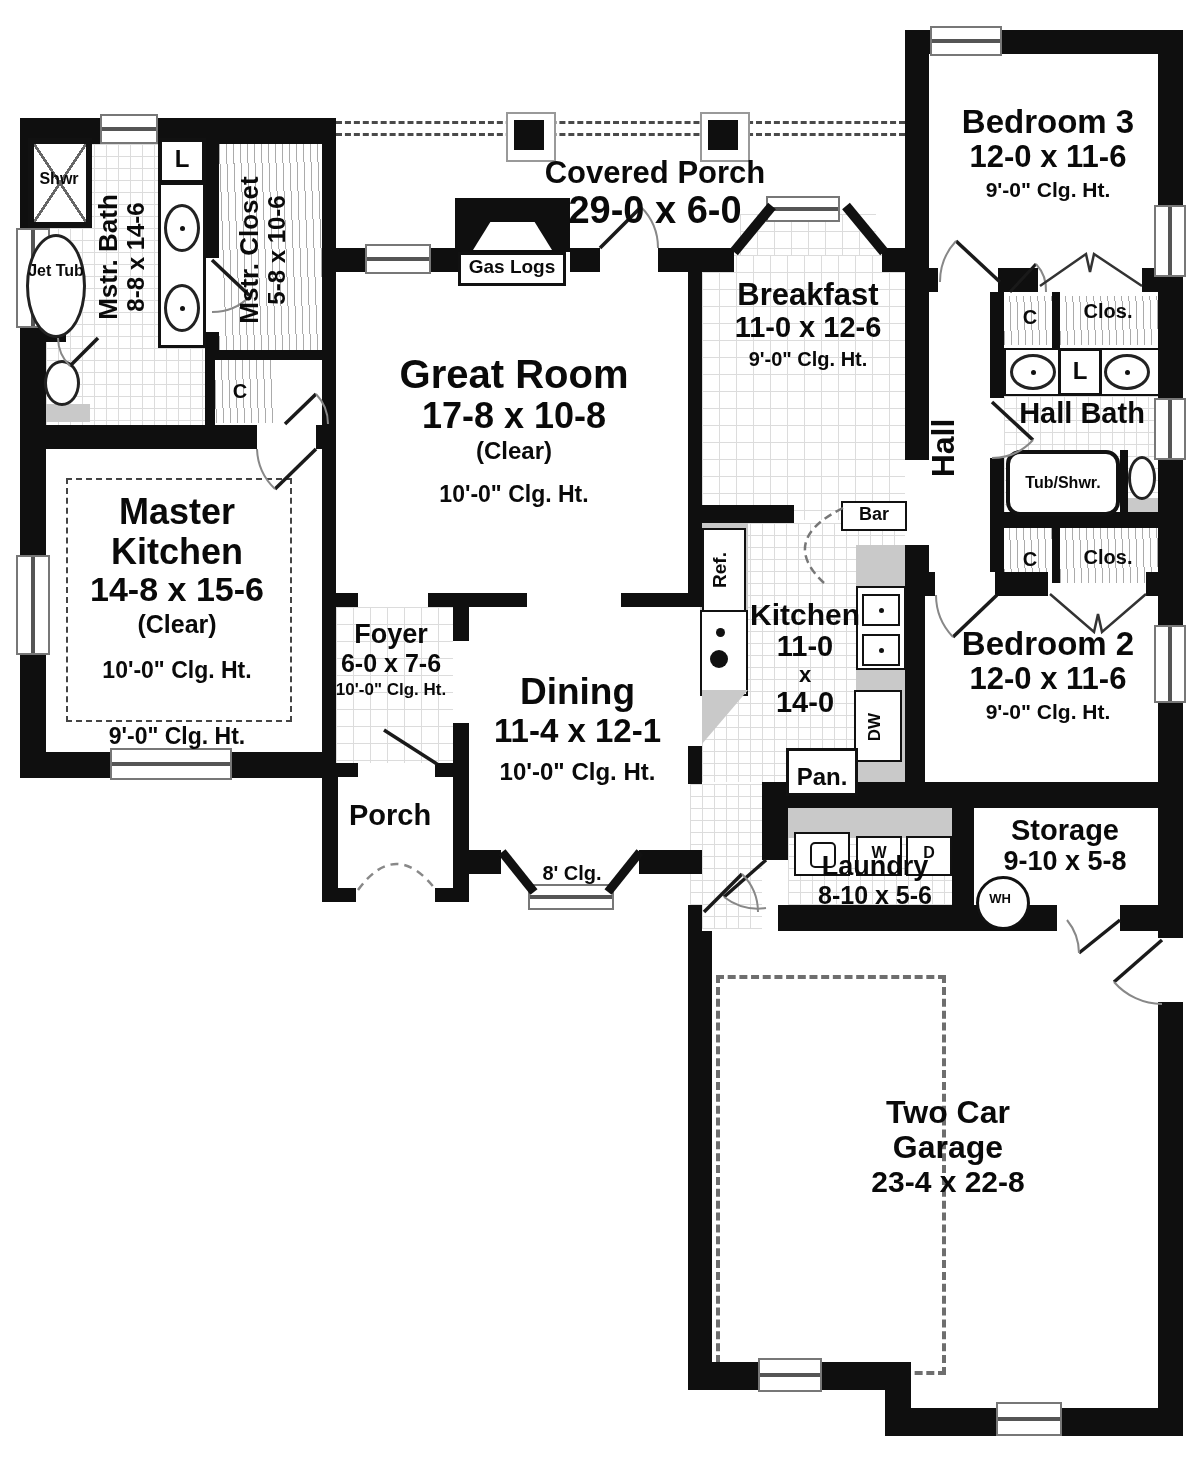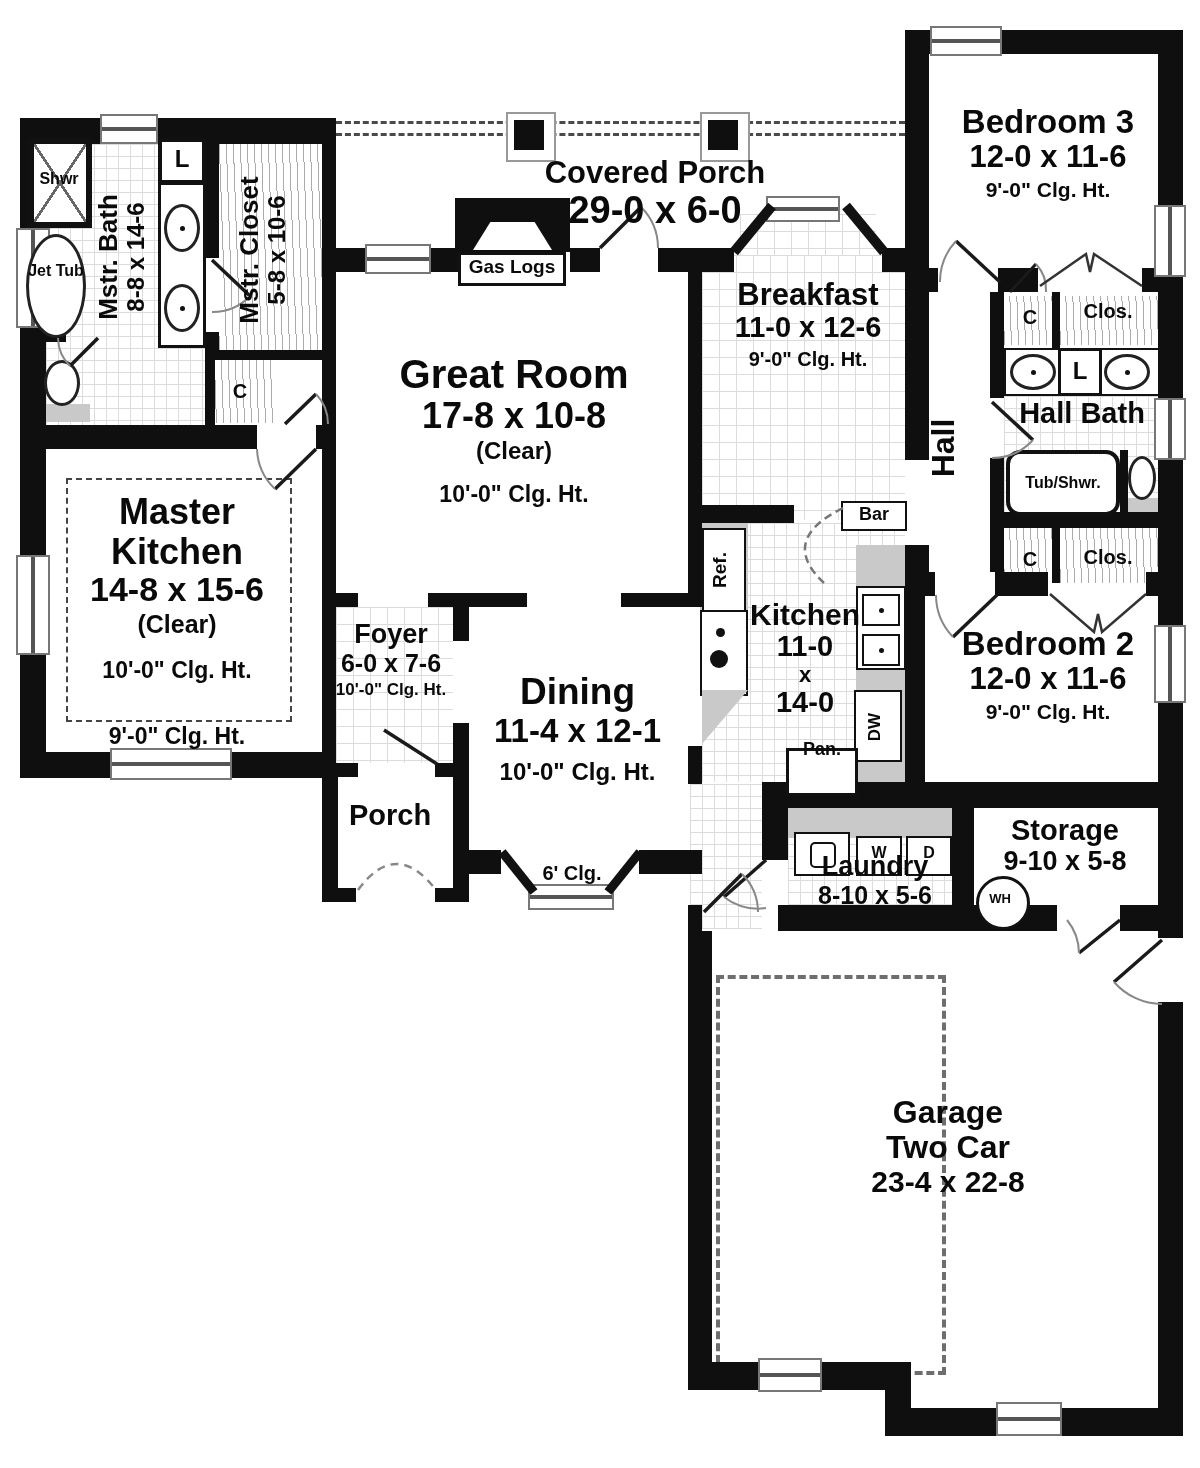--- a/index.html
+++ b/index.html
@@ -292,33 +292,33 @@
     <div style="font-size:17px;margin-top:4px">10'-0" Clg. Ht.</div>
   </div>
 
   <div class="lbl nw" style="left:465px;top:672px;width:225px">
     <div style="font-size:37px">Dining</div>
     <div style="font-size:33px">11-4 x 12-1</div>
     <div style="font-size:24px;margin-top:10px">10'-0" Clg. Ht.</div>
   </div>
 
   <div class="lbl nw" style="left:328px;top:800px;width:124px;font-size:29px">Porch</div>
-  <div class="lbl nw" style="left:512px;top:862px;width:120px;font-size:20px">6' Clg.</div>
+  <div class="lbl nw" style="left:512px;top:862px;width:120px;font-size:20px">8' Clg.</div>
   <div class="lbl nw" style="left:843px;top:505px;width:62px;font-size:18px">Bar</div>
 
   <div class="lbl nw" style="left:745px;top:598px;width:120px">
     <div style="font-size:30px">Kitchen</div>
     <div style="font-size:29px">11-0</div>
     <div style="font-size:22px">x</div>
     <div style="font-size:29px">14-0</div>
   </div>
 
   <div class="lbl nw rot" style="left:687px;top:556px;width:74px;height:28px;font-size:19px">Ref.</div>
   <div class="lbl nw rot" style="left:847px;top:714px;width:64px;height:26px;font-size:17px">DW</div>
-  <div class="lbl nw" style="left:788px;top:740px;width:68px;font-size:18px">Pan.</div>
+  <div class="lbl nw" style="left:788px;top:764px;width:68px;font-size:24px">Pan.</div>
 
   <div class="lbl nw" style="left:933px;top:626px;width:230px">
     <div style="font-size:33px">Bedroom 2</div>
     <div style="font-size:31px">12-0 x 11-6</div>
     <div style="font-size:21px;margin-top:4px">9'-0" Clg. Ht.</div>
   </div>
 
   <div class="lbl nw" style="left:795px;top:852px;width:160px">
     <div style="font-size:27px">Laundry</div>
     <div style="font-size:25px">8-10 x 5-6</div>
@@ -326,18 +326,18 @@
   <div class="lbl nw" style="left:856px;top:844px;width:46px;font-size:16px">W</div>
   <div class="lbl nw" style="left:906px;top:844px;width:46px;font-size:16px">D</div>
 
   <div class="lbl nw" style="left:985px;top:815px;width:160px">
     <div style="font-size:29px">Storage</div>
     <div style="font-size:27px">9-10 x 5-8</div>
   </div>
   <div class="lbl nw" style="left:976px;top:892px;width:48px;font-size:13px">WH</div>
 
   <div class="lbl nw" style="left:818px;top:1095px;width:260px">
+    <div style="font-size:32px">Two Car</div>
     <div style="font-size:32px">Garage</div>
-    <div style="font-size:32px">Two Car</div>
     <div style="font-size:30px">23-4 x 22-8</div>
   </div>
 
 </div>
 
 </body></html>

